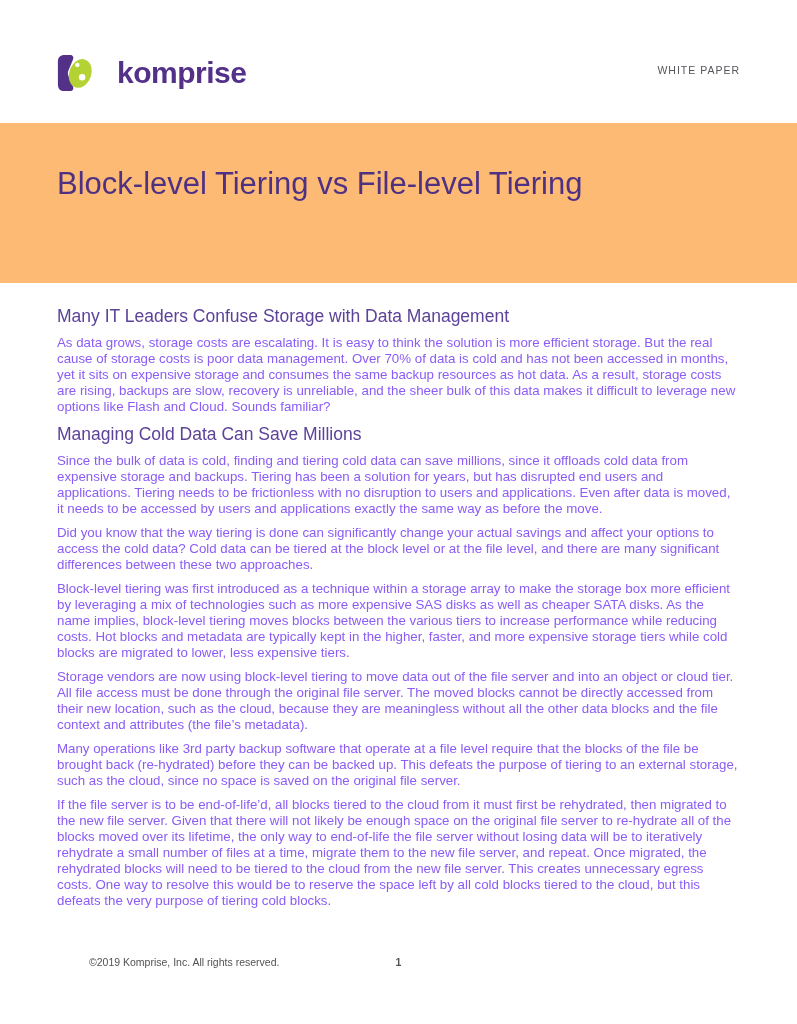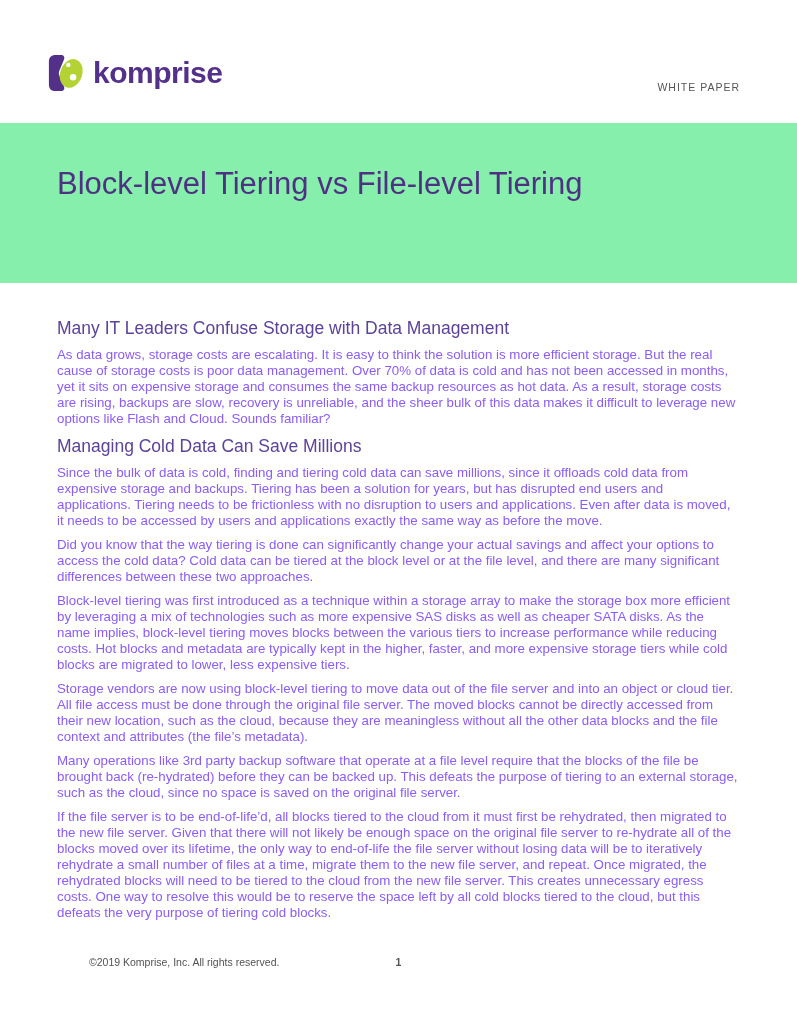--- a/index.html
+++ b/index.html
@@ -13,47 +13,47 @@
     overflow: hidden;
   }
   
   .header {
     position: relative;
     height: 123px;
     background: #ffffff;
   }
   .logo {
     position: absolute;
-    left: 47px;
+    left: 56px;
     top: 54px;
     display: flex;
     align-items: center;
-    gap: 8px;
+    gap: 23px;
   }
   .logo-icon { width: 38px; height: 38px; display: block; }
   .logo-text {
     font-size: 30px;
     font-weight: 600;
     letter-spacing: -0.5px;
     color: #533189;
     line-height: 38px;
   }
   .doc-type {
     position: absolute;
     right: 57px;
-    top: 81px;
+    top: 64px;
     font-size: 10.5px;
     letter-spacing: 1px;
     color: #55565a;
     font-weight: 500;
   }
   
   .hero {
     height: 160px;
-    background: #86efac;
+    background: #fdba74;
     padding: 42px 57px 0 57px;
   }
   .hero-title {
     font-size: 31px;
     font-weight: 400;
     color: #4e3182;
     line-height: 38px;
   }
   .hero-subtitle {
     font-size: 20px;
@@ -66,21 +66,21 @@
   .content {
     padding: 22px 57px 0 57px;
   }
   .content h2 {
     font-size: 17.5px;
     font-weight: 400;
     color: #5c4299;
     line-height: 22px;
     margin: 8px 0 8px 0;
   }
-  .content section:first-child h2 { margin-top: 12px; }
+  .content section:first-child h2 { margin-top: 0; }
   .content p {
     font-size: 13.3px;
     line-height: 16px;
     color: #8b5cf6;
     margin: 0 0 8px 0;
   }
   
   .footer {
     position: absolute;
     left: 57px;

